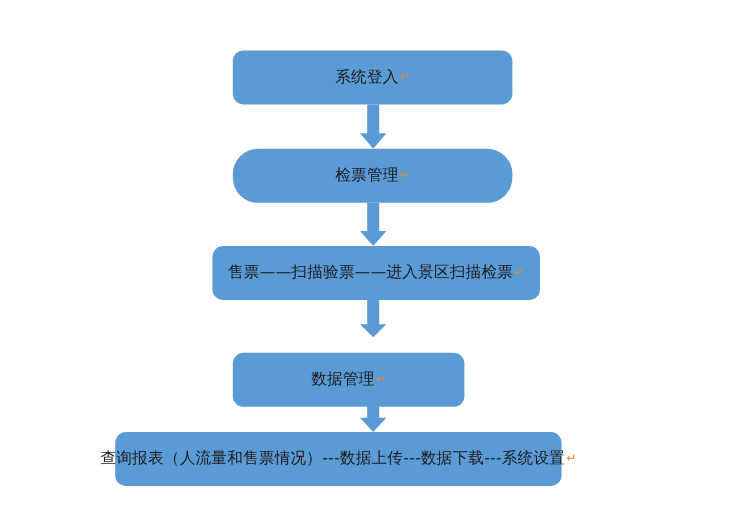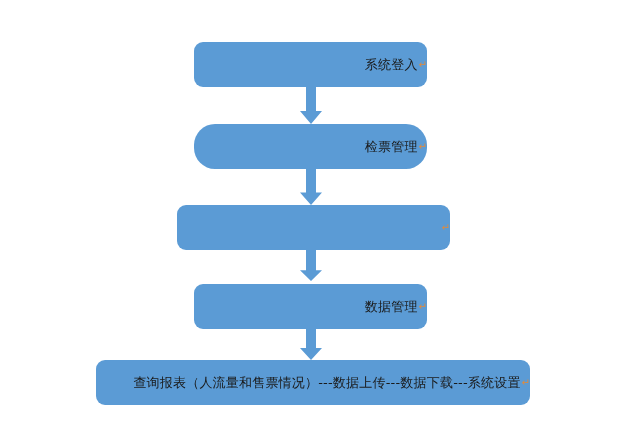--- a/index.html
+++ b/index.html
@@ -20,21 +20,21 @@
     height: 440px;
     background: #ffffff;
   }
 
   .node {
     position: absolute;
     background: #5B9BD5;
     border-radius: 9px;
     display: flex;
     align-items: center;
-    justify-content: flex-end;
+    justify-content: center;
     box-sizing: border-box;
   }
 
   .node-label {
     color: #1a1a1a;
     font-size: 13px;
     line-height: 1.2;
     letter-spacing: 0.2px;
     white-space: nowrap;
     text-align: center;
@@ -70,29 +70,30 @@
     <span class="node-label" style="color: rgb(26, 26, 26);">系统登入</span>
       <span class="para-mark">↵</span>
   </div>
 
   <div class="node" id="node-1" style="left: 194px; top: 124px; width: 233px; height: 45px; background: rgb(91, 155, 213); border-radius: 21px;">
     <span class="node-label" style="color: rgb(26, 26, 26);">检票管理</span>
       <span class="para-mark">↵</span>
   </div>
 
   <div class="node" id="node-2" style="left: 177px; top: 205px; width: 273px; height: 45px; background: rgb(91, 155, 213);">
+    <span class="node-label" style="color: rgb(26, 26, 26);">售票——扫描验票——进入景区扫描检票</span>
       <span class="para-mark">↵</span>
   </div>
 
-  <div class="node" id="node-3" style="left: 194px; top: 284px; width: 233px; height: 45px; background: rgb(91, 155, 213);">
+  <div class="node" id="node-3" style="left: 194px; top: 294px; width: 193px; height: 45px; background: rgb(91, 155, 213);">
     <span class="node-label" style="color: rgb(26, 26, 26);">数据管理</span>
       <span class="para-mark">↵</span>
   </div>
 
-  <div class="node" id="node-4" style="left: 96px; top: 360px; width: 434px; height: 45px; background: rgb(91, 155, 213);">
+  <div class="node" id="node-4" style="left: 96px; top: 360px; width: 372px; height: 45px; background: rgb(91, 155, 213);">
     <span class="node-label" style="color: rgb(26, 26, 26);">查询报表（人流量和售票情况）---数据上传---数据下载---系统设置</span>
       <span class="para-mark">↵</span>
   </div>
 
   <div class="connector" id="conn-0" style="left: 299px; top: 87px; height: 37px;">
     <svg viewBox="0 0 24 40" preserveAspectRatio="none" aria-hidden="true">
       <polygon points="7,0 17,0 17,26 23,26 12,40 1,26 7,26" fill="#5B9BD5"></polygon>
     </svg>
   </div>
 

